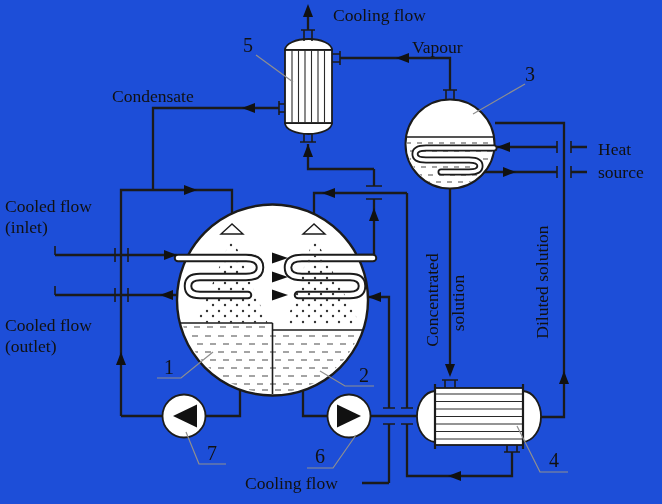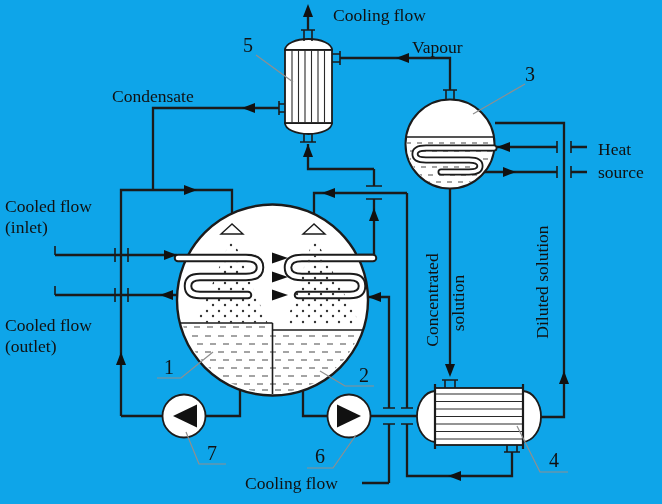--- a/index.html
+++ b/index.html
@@ -1,16 +1,16 @@
 <!DOCTYPE html>
 <html><head>
 <meta charset="utf-8">
 <style>
   html,body{margin:0;padding:0;background:#fff;}
-  .stage{position:relative;width:662px;height:504px;background:#0ea5e9;overflow:hidden;
+  .stage{position:relative;width:662px;height:504px;background:#1d4ed8;overflow:hidden;
          font-family:"Liberation Serif", serif;}
   svg{position:absolute;left:0;top:0;}
   svg text{font-family:"Liberation Serif", serif;fill:#111;}
   .lbl{font-size:17.5px;}
   .num{font-size:20px;}
   .pipe{stroke:#1b1b1b;stroke-width:2.3;fill:none;}
   .thin{stroke:#1b1b1b;stroke-width:1.6;fill:none;}
   .equip{stroke:#1b1b1b;stroke-width:1.8;fill:#ffffff;}
   .tubeline{stroke:#2a2a2a;stroke-width:1.1;fill:none;}
   .sheet{stroke:#1b1b1b;stroke-width:2.2;fill:none;}

